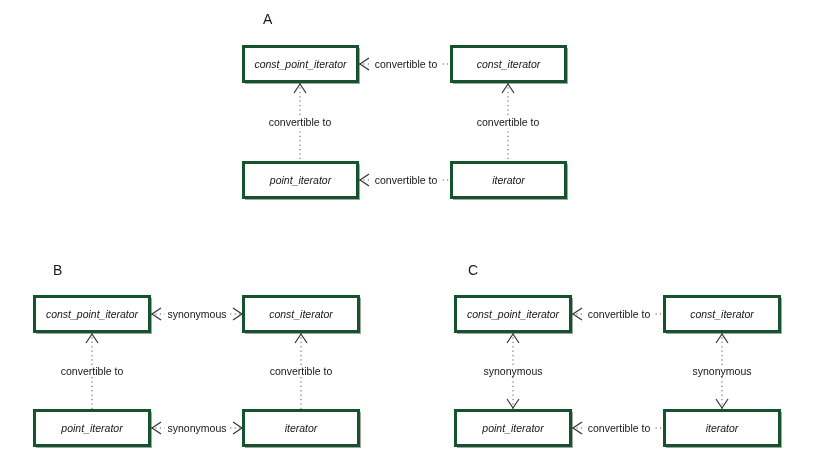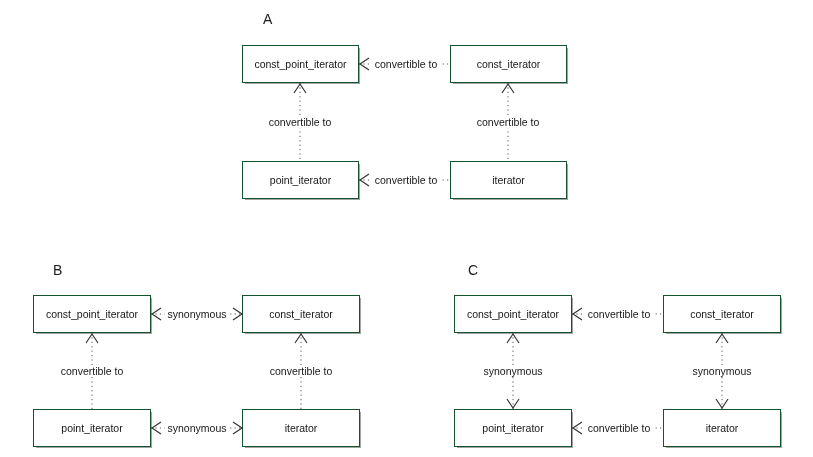--- a/index.html
+++ b/index.html
@@ -34,29 +34,30 @@
     font-family: "Liberation Sans", sans-serif;
     line-height: 1;
     letter-spacing: 0.2px;
   }
 
   
   .node-box {
     position: absolute;
     box-sizing: border-box;
     background: #ffffff;
-    border: 1px solid #14532d;
+    border: 3px solid #14532d;
     box-shadow: 2px 2px 0 -1px rgba(90,90,90,0.55);
     display: flex;
     align-items: center;
     justify-content: center;
     font-size: 10.5px;
     color: #161616;
     white-space: nowrap;
     font-family: "Liberation Sans", sans-serif;
+    font-style: italic;
   }
 
   
   .conn {
     position: absolute;
   }
   .conn svg {
     display: block;
     overflow: visible;
   }

